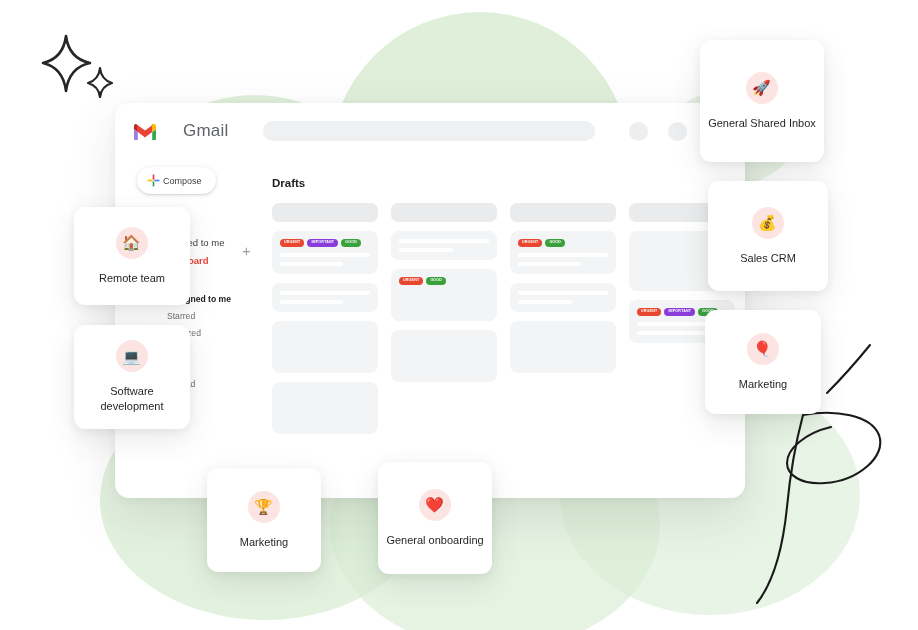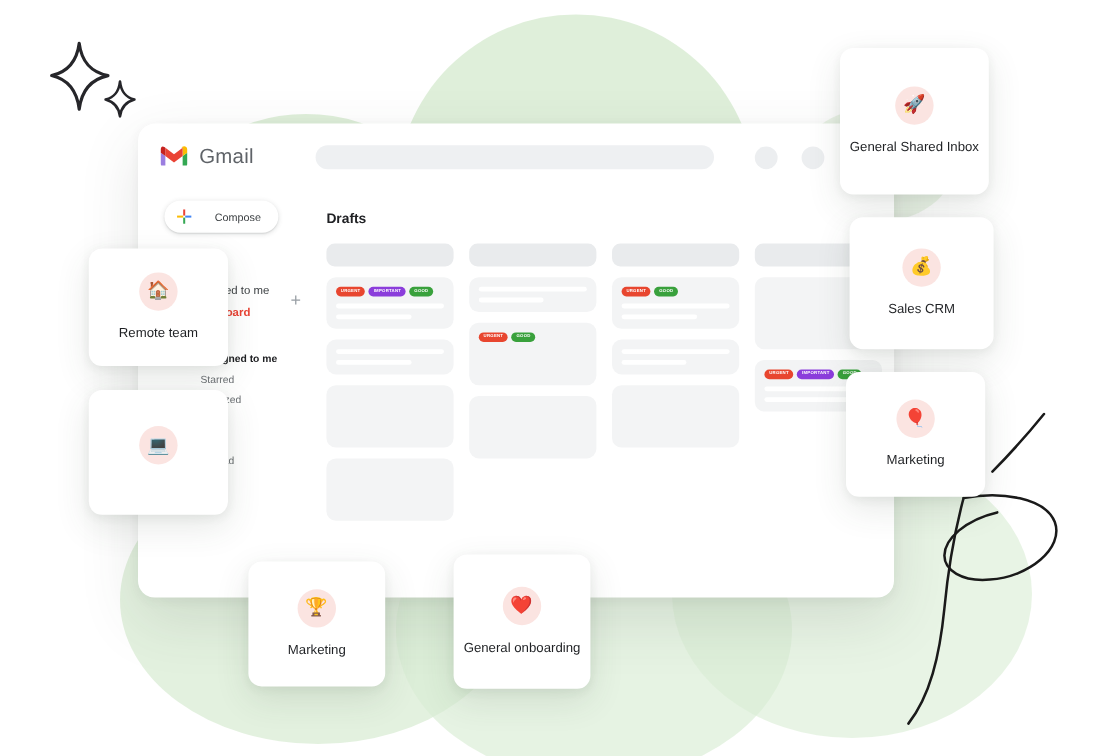--- a/index.html
+++ b/index.html
@@ -27,35 +27,35 @@
   .squiggle { position:absolute; left:735px; top:335px; width:185px; height:290px; }
 
   
   .window {
     position:absolute; left:115px; top:103px; width:630px; height:395px;
     background:#ffffff; border-radius:14px;
     box-shadow: 0 18px 50px rgba(60,70,60,.13), 0 2px 10px rgba(60,70,60,.06);
     overflow:hidden;
   }
   .win-header { height:56px; display:flex; align-items:center; padding:0 0 0 18px; }
-  .brand { display:flex; align-items:flex-start; gap:9px; width:130px; }
+  .brand { display:flex; align-items:flex-end; gap:26px; width:130px; }
   .gmail-m { width:24px; height:18px; }
   .brand-name { font-size:17px; color:#5f6368; letter-spacing:.2px;
                 font-family:"Liberation Sans", sans-serif; }
   .search-bar { flex:1; height:20px; background:#eef0f2; border-radius:10px; margin-right:18px;
                 max-width:332px; }
   .hdr-dots { display:flex; align-items:center; gap:20px; margin-left:16px;}
   .hdr-dot { width:19px; height:19px; border-radius:50%; background:#eceef0; }
 
   .win-body { display:flex; height:339px; }
 
   
   .sidebar { width:145px; padding:8px 0 0 22px; position:relative; }
   .compose {
-    display:inline-flex; align-items:center; gap:19px;
+    display:inline-flex; align-items:center; gap:3px;
     padding:7px 14px 7px 10px; border-radius:16px; background:#fff;
     box-shadow: 0 1px 4px rgba(60,64,67,.18), 0 1px 1px rgba(60,64,67,.1);
     font-size:9px; color:#3c4043; margin-bottom:22px;
   }
   .plus-ico { width:13px; height:13px; flex:none; }
   .nav { display:flex; flex-direction:column; gap:0px; }
   .nav-item { font-size:9.5px; color:#3c4043; height:18px; line-height:18px;
               white-space:nowrap; padding-left:22px; }
   .nav-item.active { color:#ea4335; font-weight:bold; }
   .nav-group { display:flex; align-items:center; gap:5px; height:19px; padding-left:8px; }
@@ -287,20 +287,21 @@
     <div class="fcard-label">Marketing</div>
   </div>
 
   <div class="fcard c-remote">
     <div class="fcard-ico">🏠</div>
     <div class="fcard-label">Remote team</div>
   </div>
 
   <div class="fcard c-software">
     <div class="fcard-ico">💻</div>
+    <div class="fcard-label">Software development</div>
   </div>
 
   <div class="fcard c-recruit">
     <div class="fcard-ico">🏆</div>
     <div class="fcard-label">Marketing</div>
   </div>
 
   <div class="fcard c-onboard">
     <div class="fcard-ico">❤️</div>
     <div class="fcard-label">General onboarding</div>

